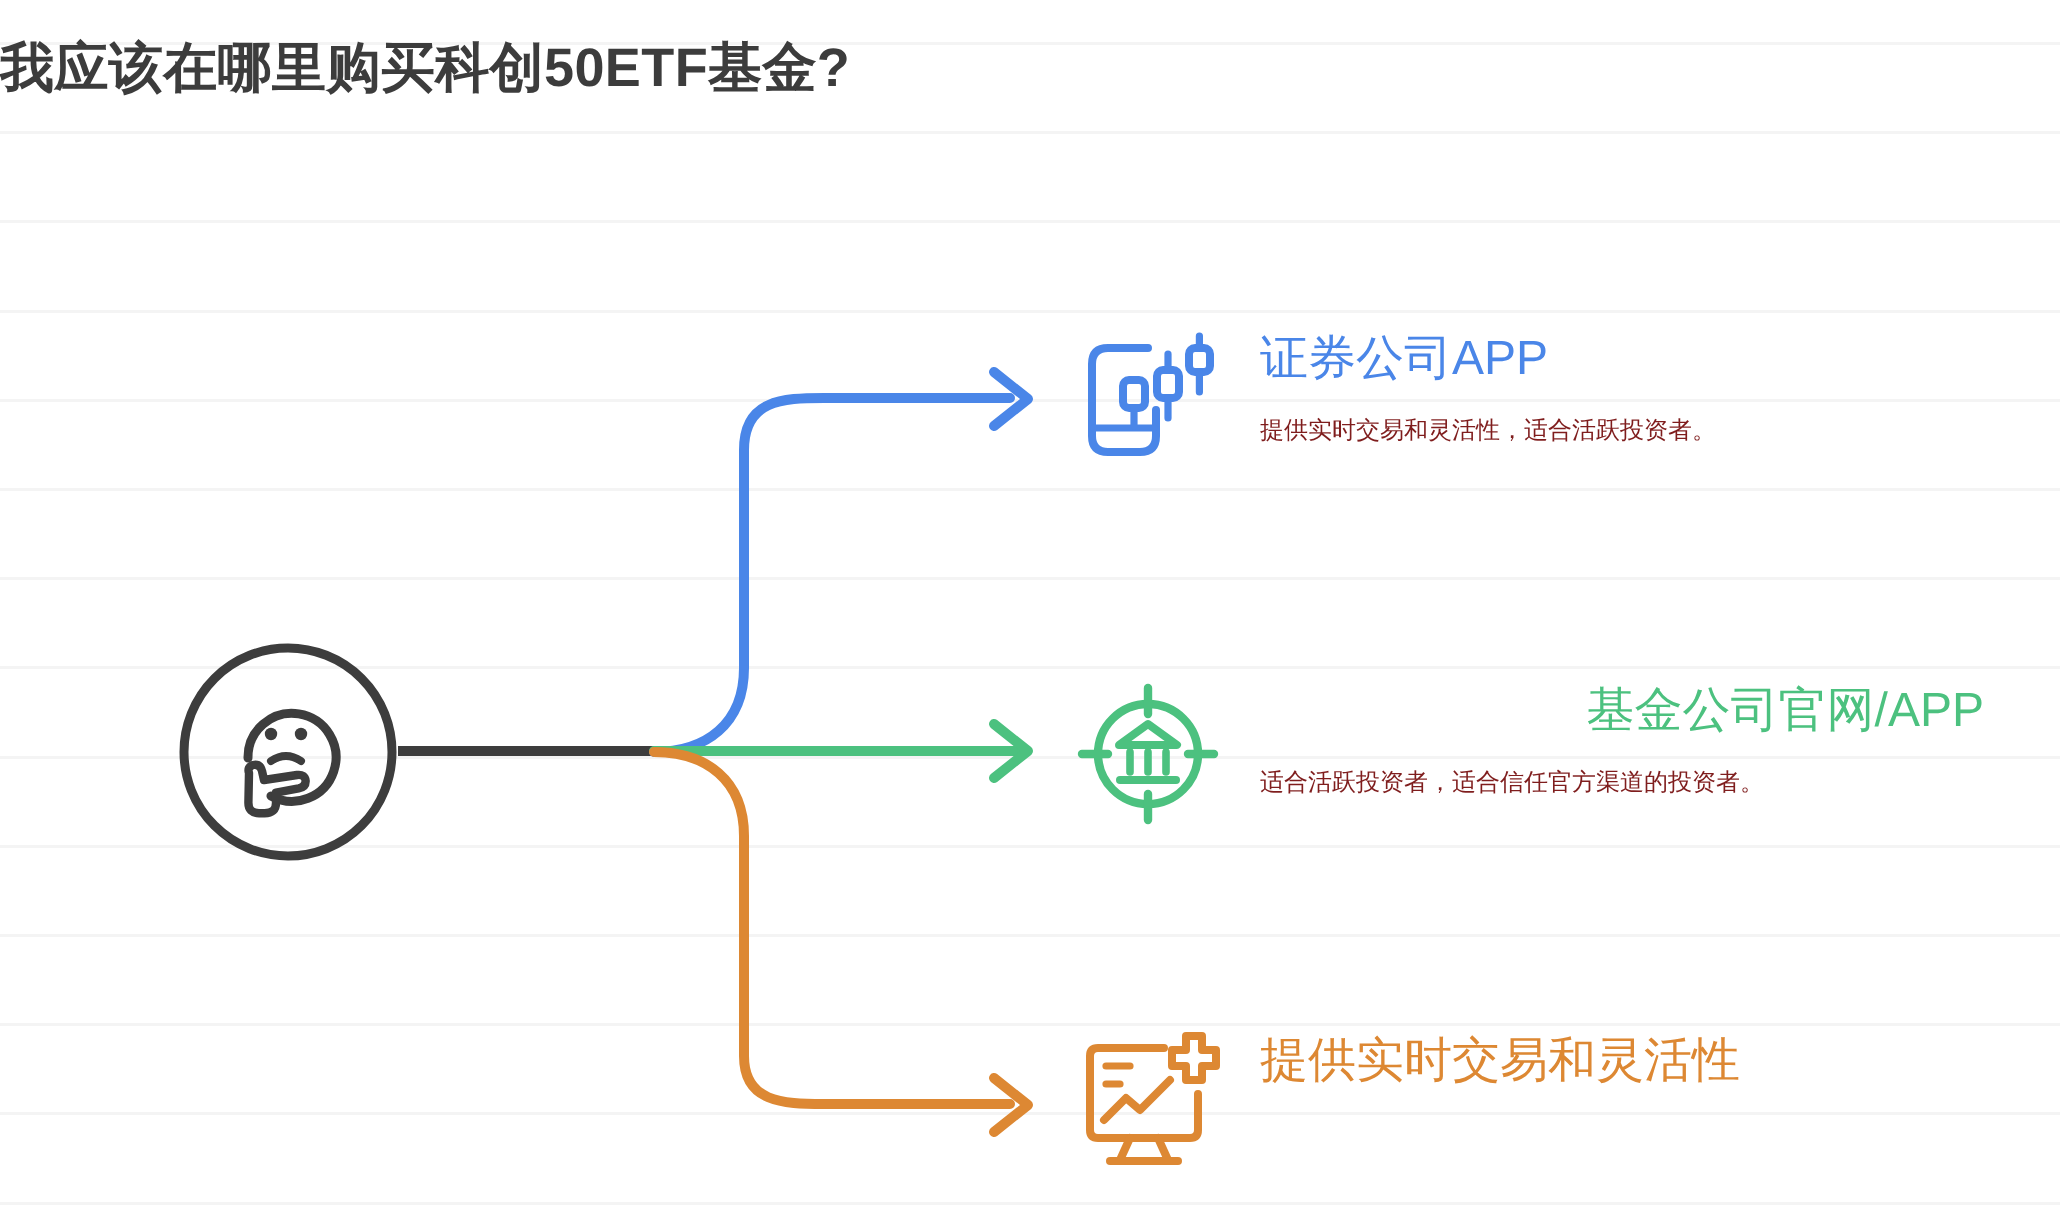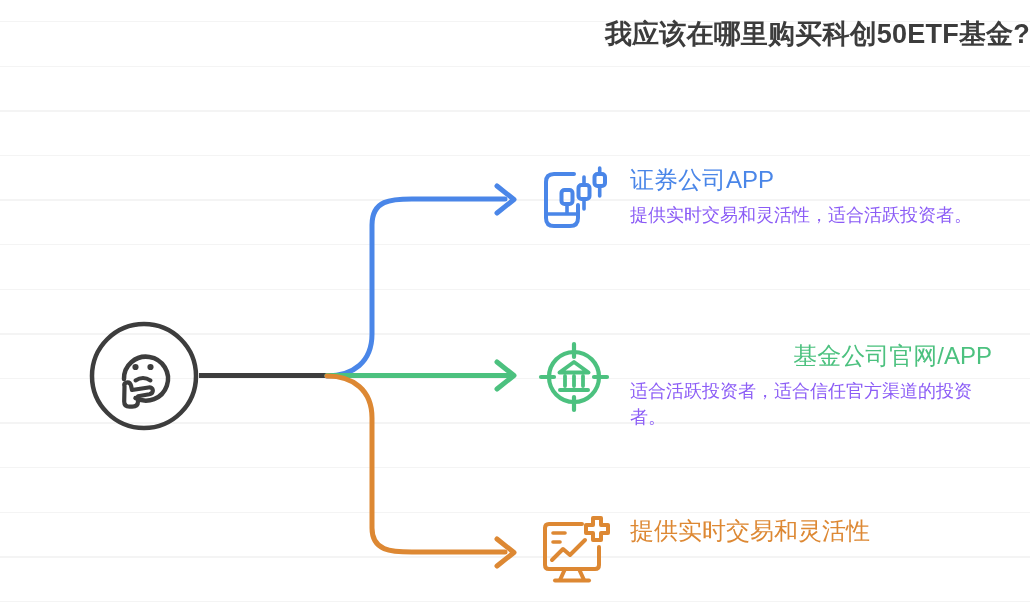--- a/index.html
+++ b/index.html
@@ -35,21 +35,21 @@
     );
     background-position: 0 21px;
     pointer-events: none;
     z-index: 0;
   }
   #title {
     position: absolute;
     left: 0;
     top: 16px;
     width: 1030px;
-    text-align: right;
+    text-align: left;
     font-size: 27px;
     font-weight: bold;
     color: #3c3c3c;
     letter-spacing: 0.2px;
     z-index: 3;
     white-space: nowrap;
   }
   #connectors {
     position: absolute;
     left: 0;
@@ -73,23 +73,23 @@
     top: 0;
     width: 362px;
   }
   .node-title {
     font-size: 24px;
     line-height: 30px;
     font-weight: normal;
     white-space: nowrap;
   }
   .node-desc {
-    font-size: 18px;
+    font-size: 12px;
     line-height: 26px;
-    color: #8b5cf6;
+    color: #7f1d1d;
     margin-top: 7px;
   }
   #center-face {
     position: absolute;
     left: 88px;
     top: 320px;
     z-index: 2;
   }
 </style>
 </head>

